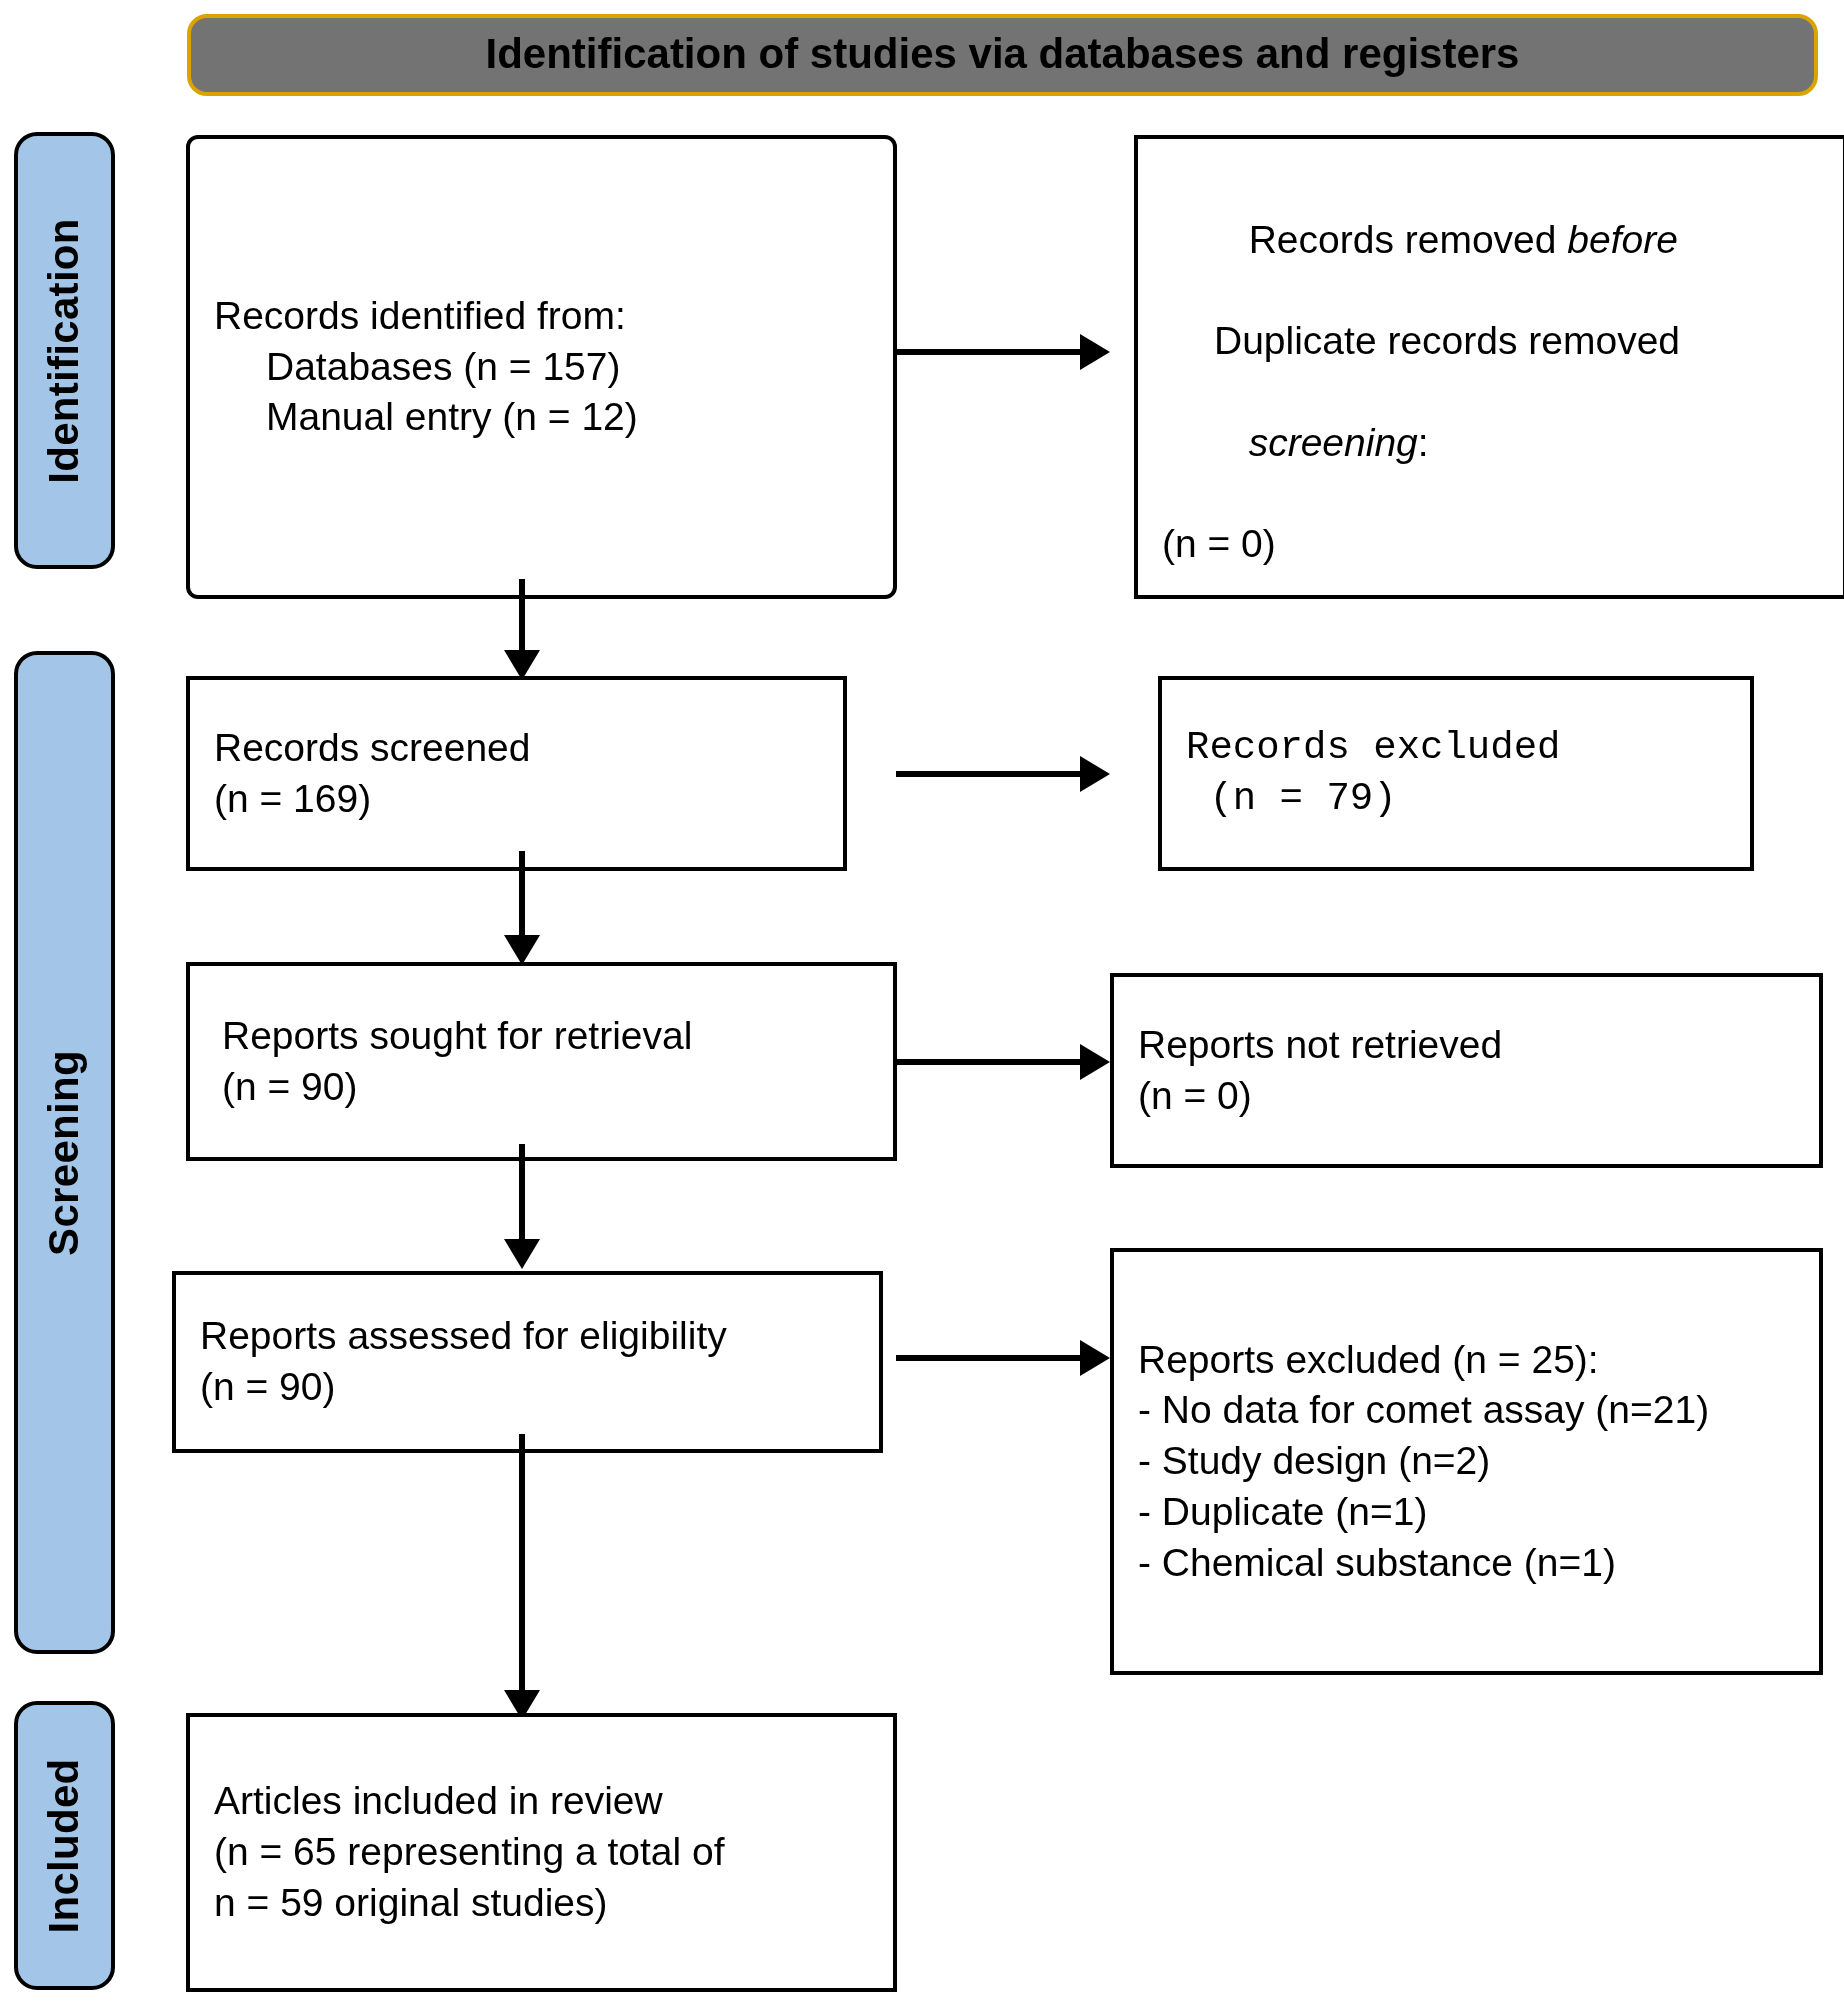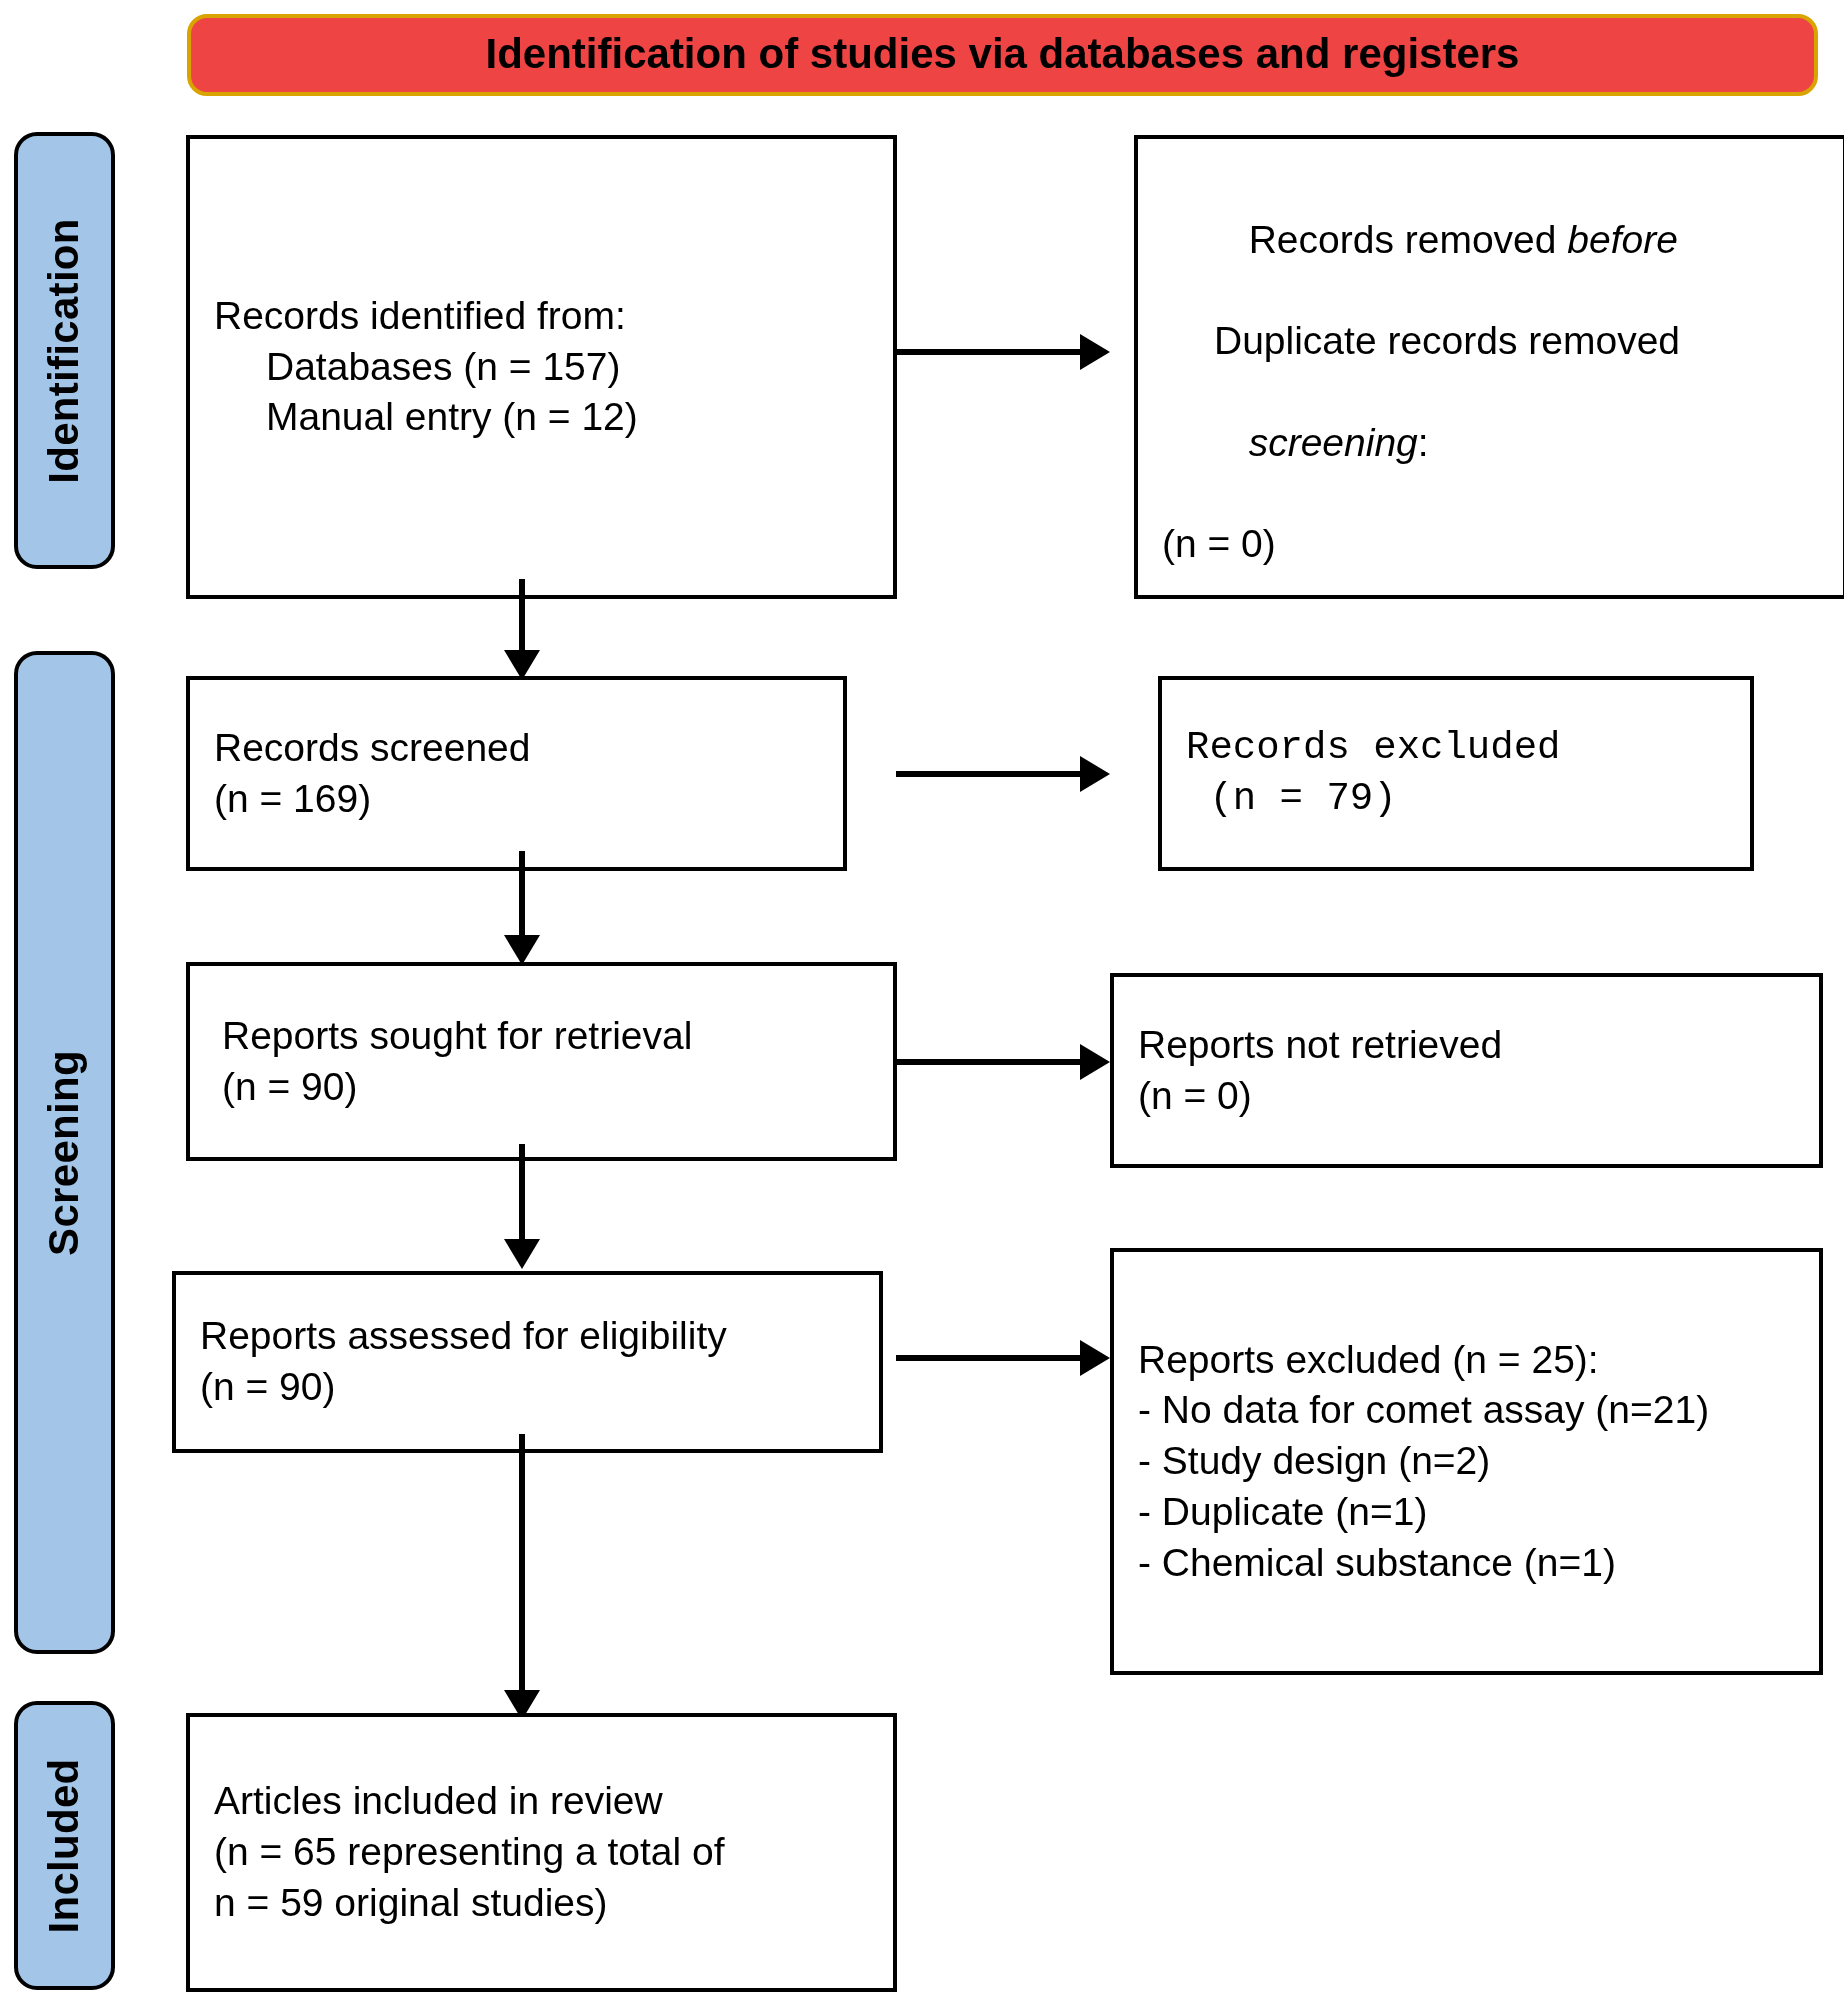--- a/index.html
+++ b/index.html
@@ -37,21 +37,21 @@
     font-size: 42px;
     font-weight: bold;
     letter-spacing: 0.3px;
     line-height: 1;
     color: #000000;
   }
 
   
   .banner {
     position: absolute;
-    background: #ef4444;
+    background: #737373;
     border: 4px solid #d9a400;
     border-radius: 20px;
     box-sizing: border-box;
     display: flex;
     align-items: center;
     justify-content: center;
   }
   .banner-text {
     font-size: 42px;
     font-weight: bold;
@@ -135,21 +135,21 @@
   </div>
 
   <div class="stage-band" style="left:13.5px; top:1701px; width:101px; height:289px;">
     <span class="stage-text">Included</span>
   </div>
 
   <div class="banner" style="left:187px; top:13.5px; width:1631px; height:82px;">
     <span class="banner-text">Identification of studies via databases and registers</span>
   </div>
 
-  <div class="flowbox" style="left:186px; top:135px; width:711px; height:464px;">
+  <div class="flowbox" style="left:186px; top:135px; width:711px; height:464px;border-radius:12px;">
     <div class="body">
       <span class="line">Records identified from:</span>
       <span class="line indent">Databases (n = 157)</span>
       <span class="line indent">Manual entry (n = 12)</span>
     </div>
   </div>
 
   <div class="h-arrow" style="left:896px; top:333px; width:214px; height:38px;">
     <div class="shaft" style="width:188px;"></div>
     <div class="head"></div>

